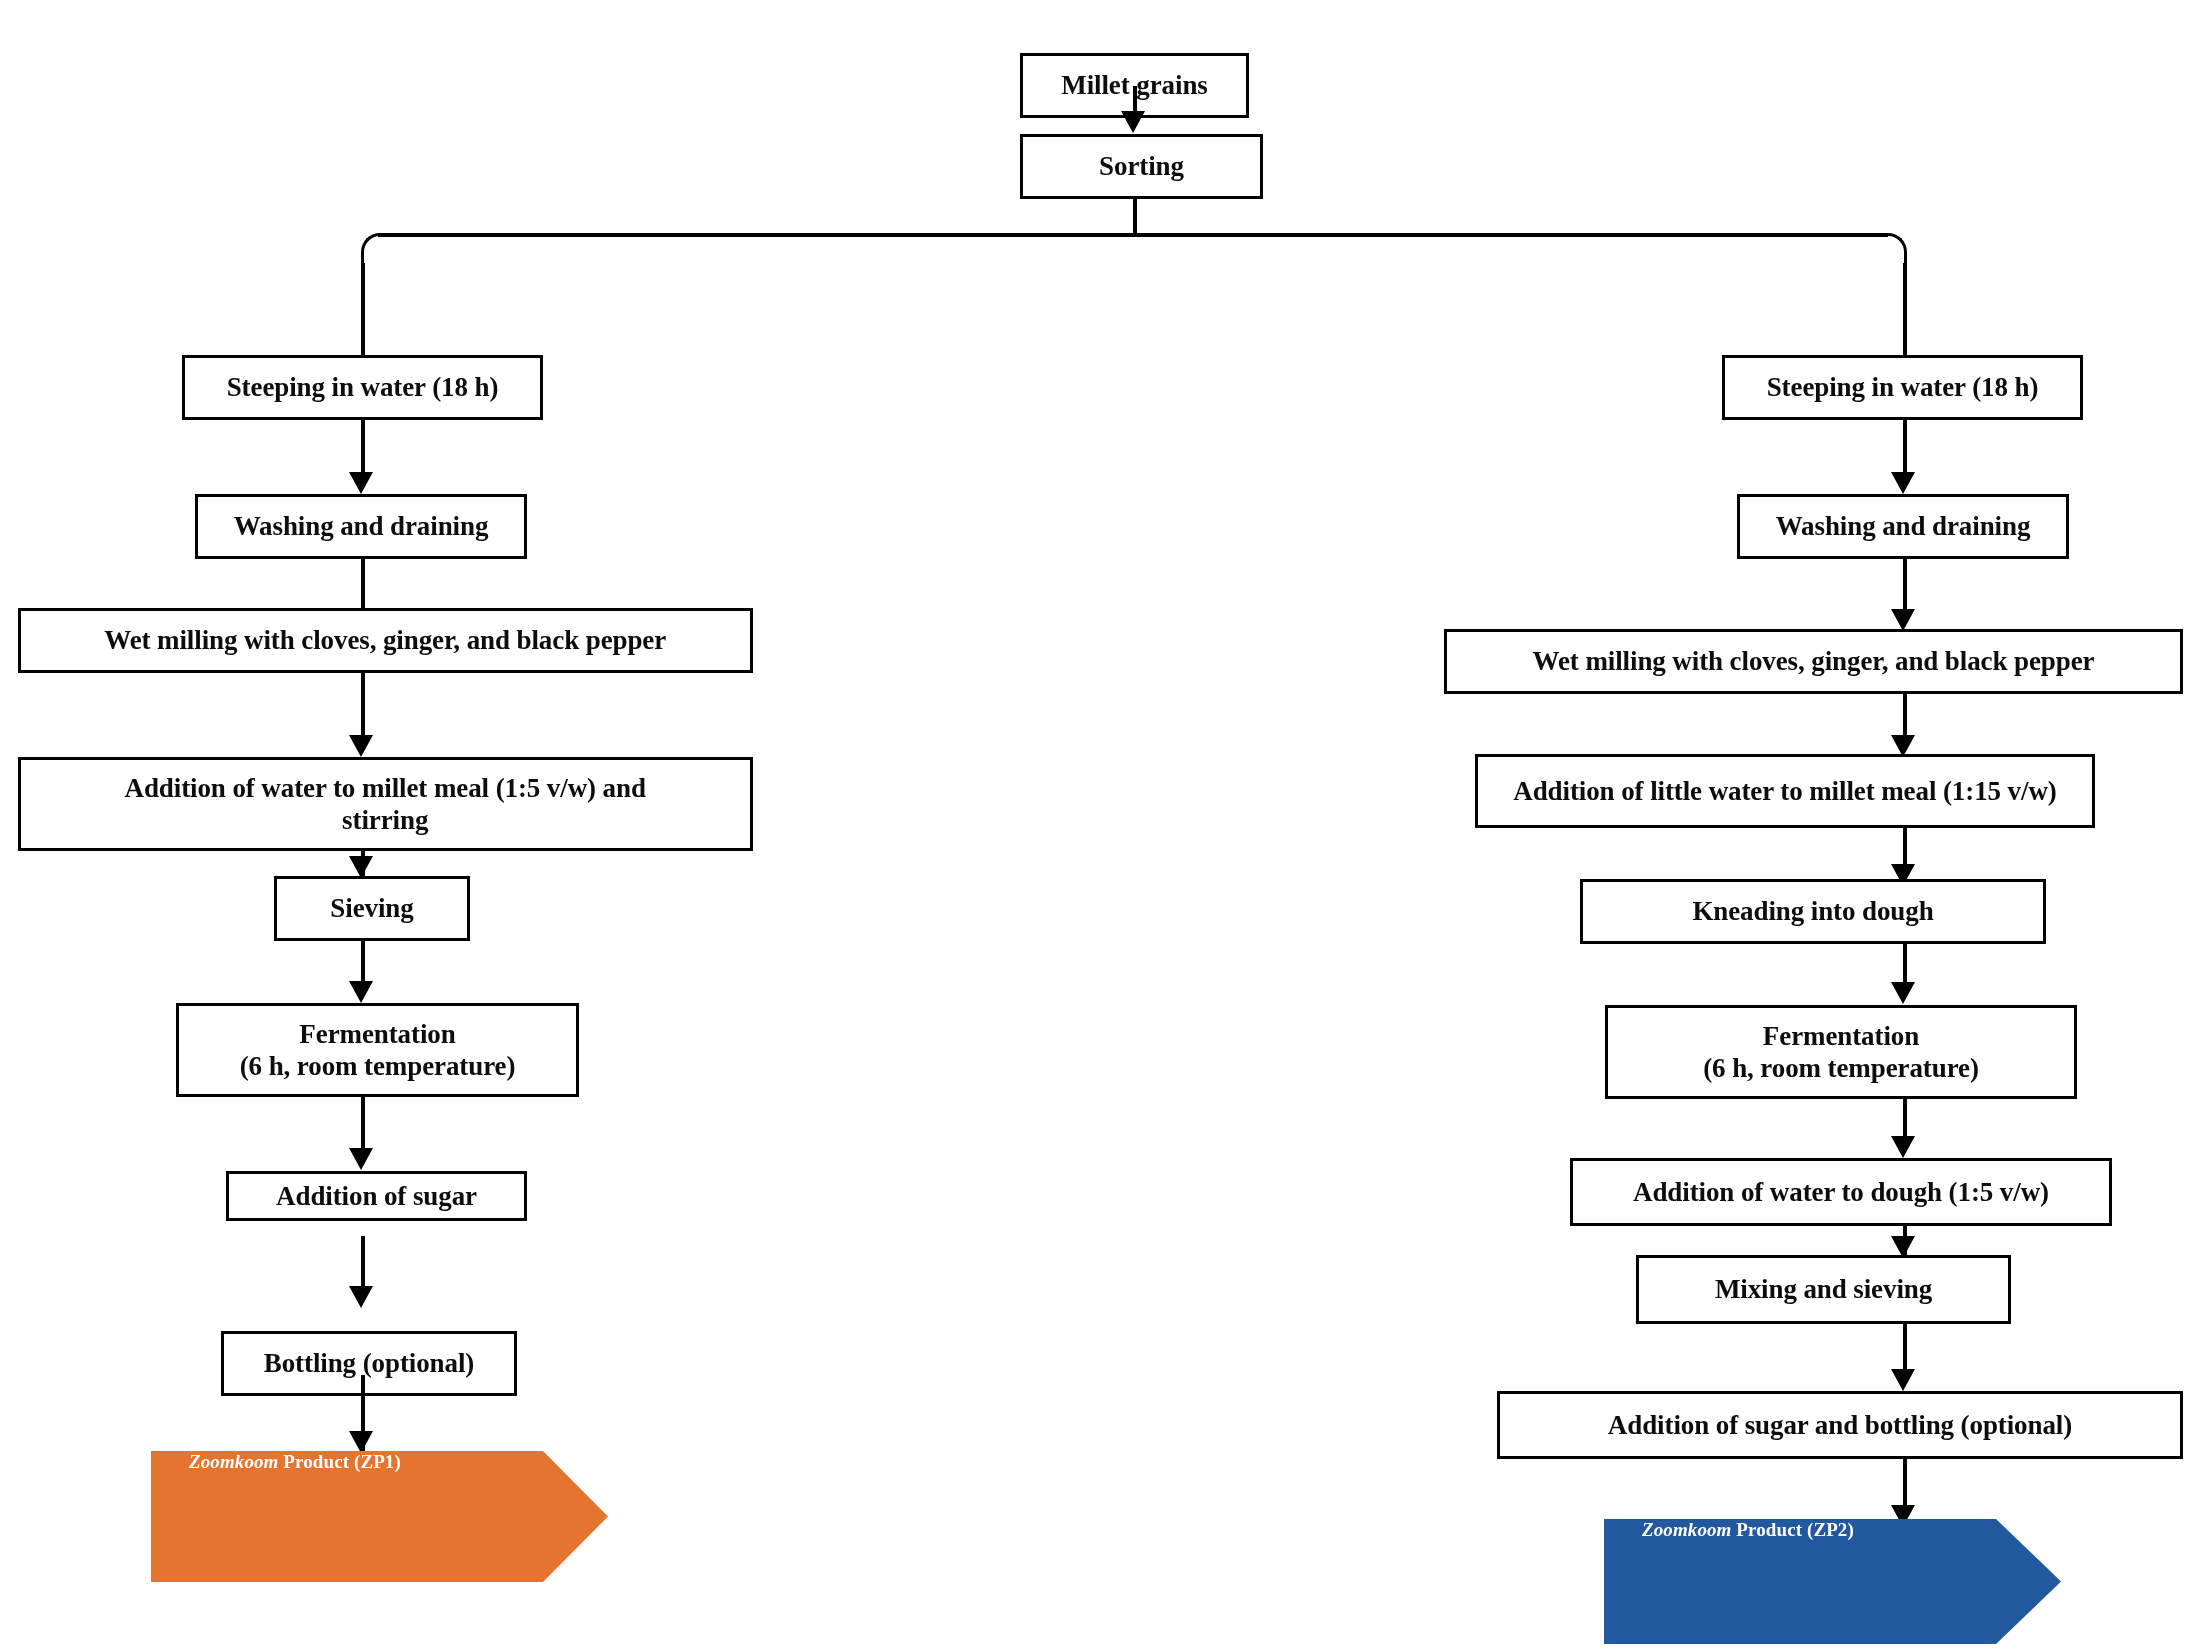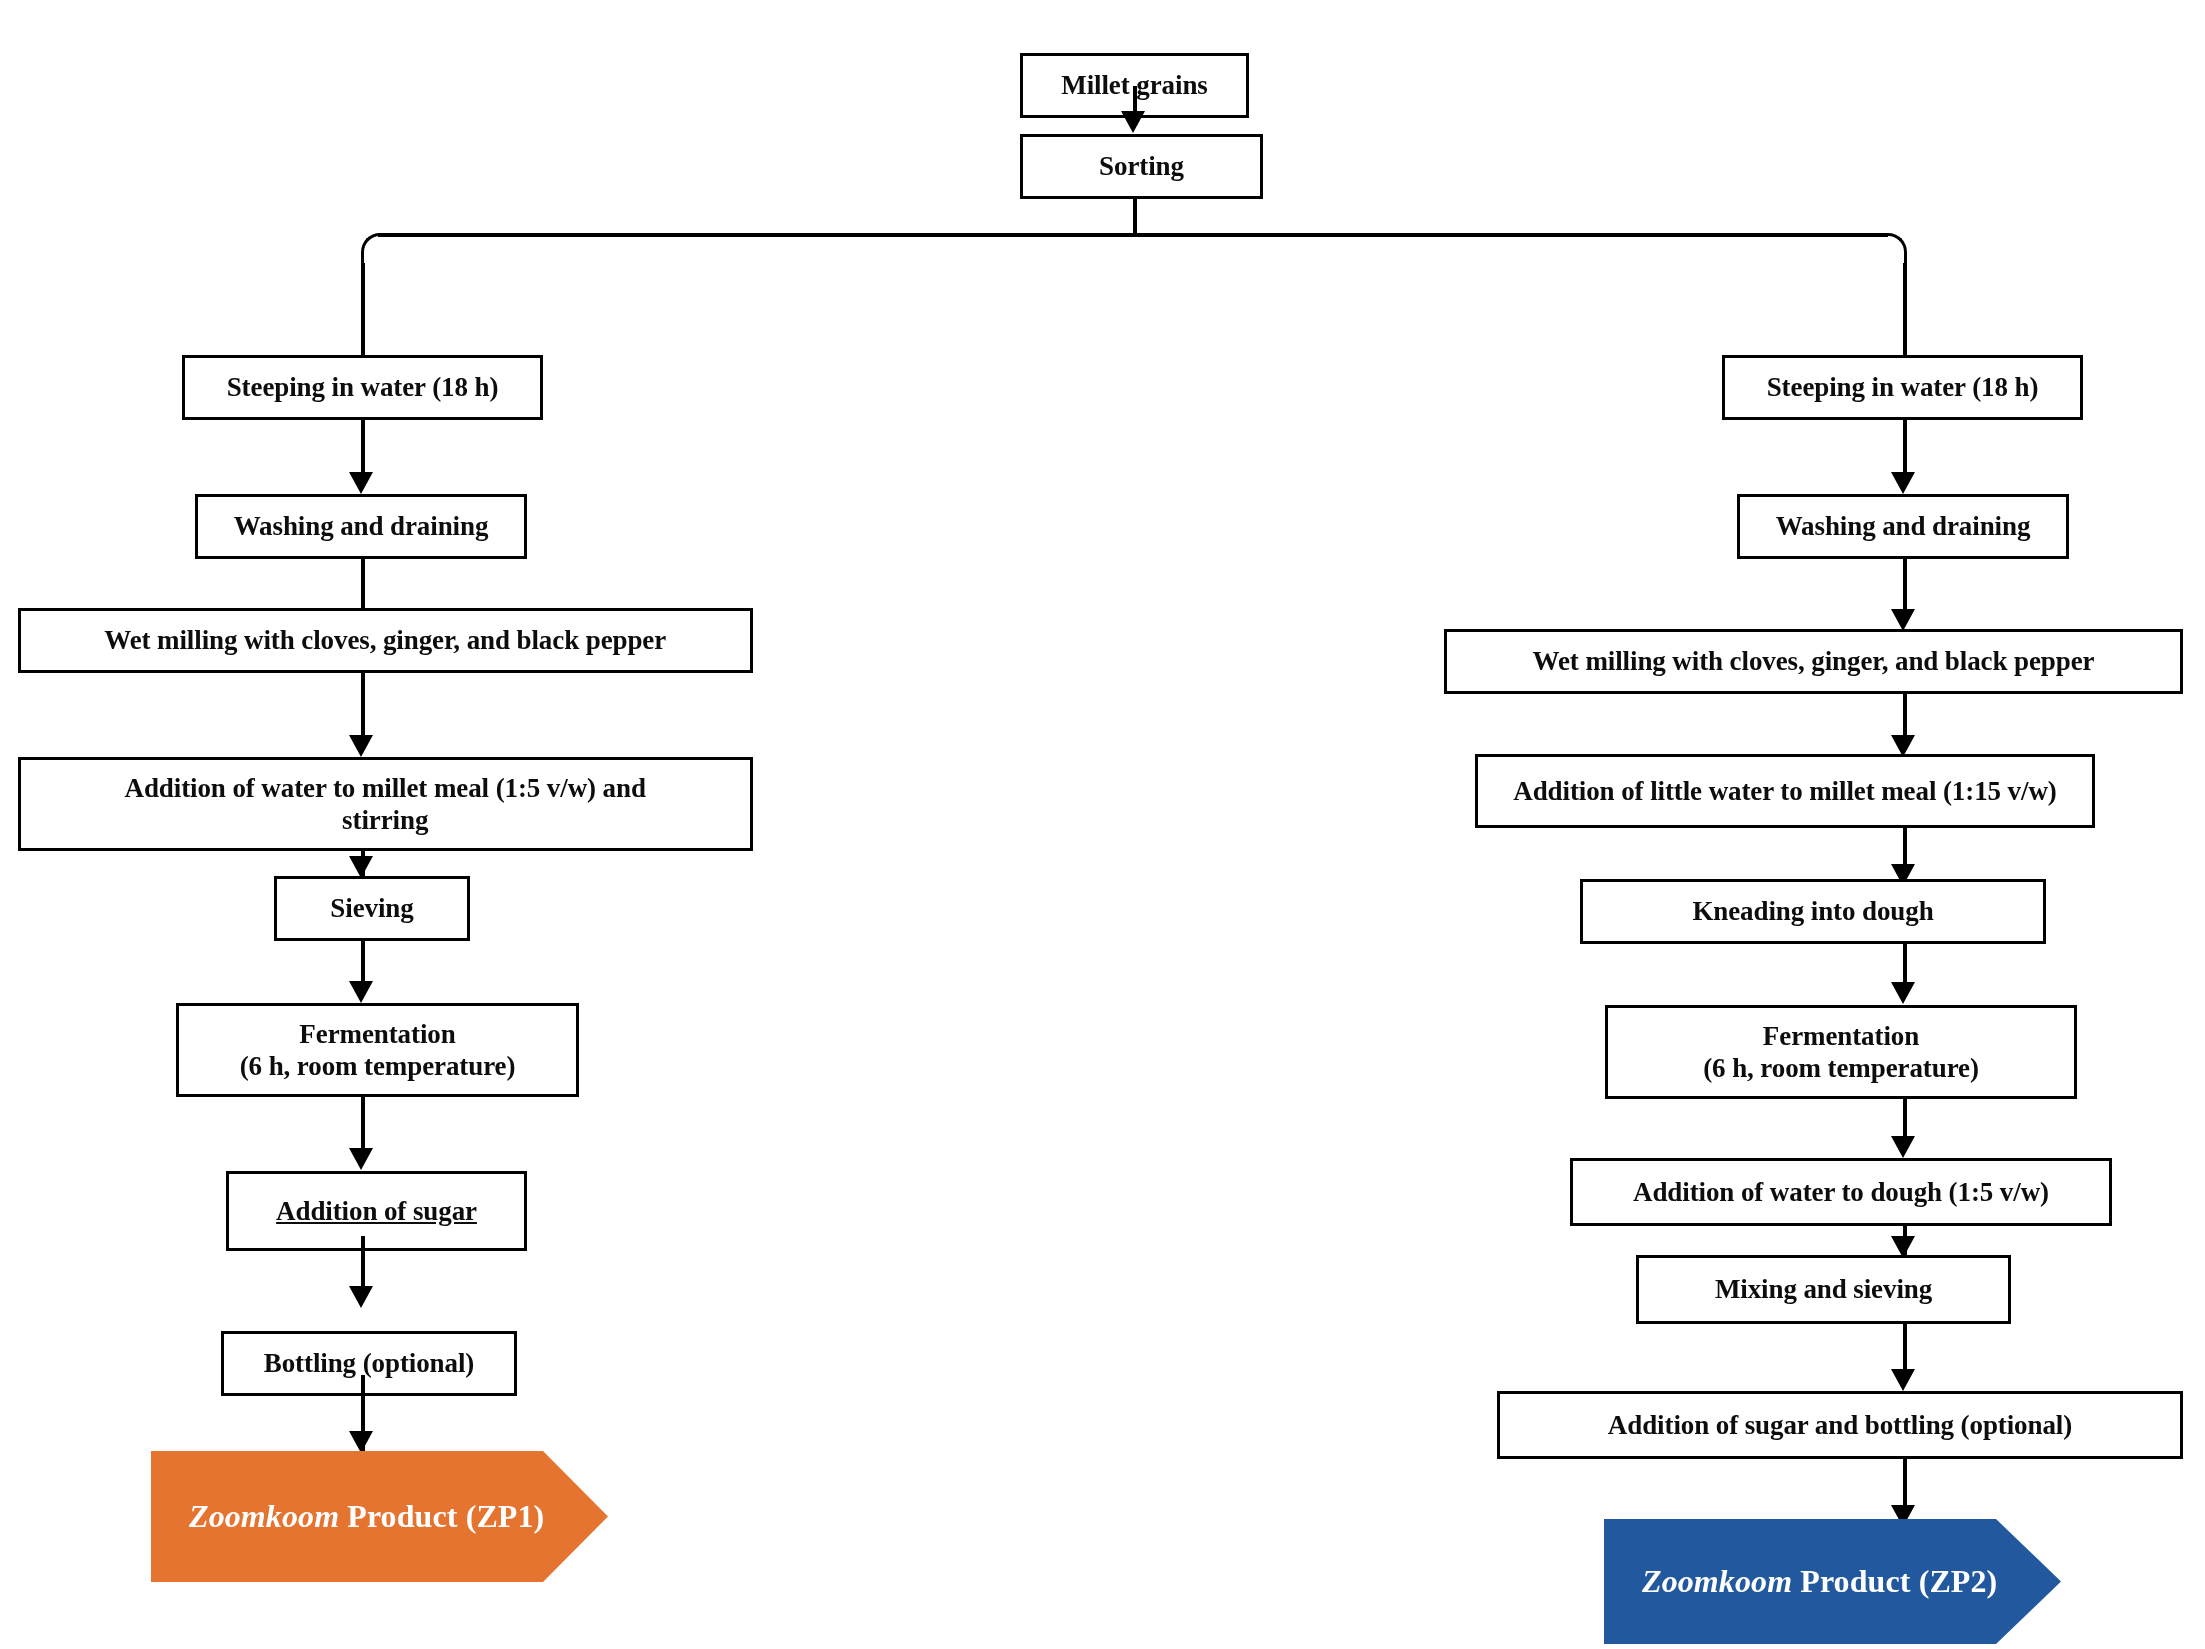--- a/index.html
+++ b/index.html
@@ -65,23 +65,23 @@
   }
   .elbow.right{
     border-left:none;border-bottom:none;
     border-top-right-radius:19px;
   }
 
   
   .banner{
     position:absolute;
     display:flex;
-    align-items:center;
+    align-items:flex-start;
     color:#ffffff;
-    font-size:32px;
+    font-size:19px;
     font-weight:bold;
     letter-spacing:0.1px;
     clip-path:polygon(0 0, calc(100% - 65px) 0, 100% 50%, calc(100% - 65px) 100%, 0 100%);
   }
   .banner .txt{padding-left:38px;white-space:nowrap;}
   .banner .it{font-style:italic;}
 </style>
 </head>
 <body>
 
@@ -136,21 +136,21 @@
   <div class="vline" style="left:361px;top:941px;height:50px;"></div>
   <div class="arrowhead" style="left:349px;top:981px;"></div>
 
   <div class="node two-line" style="left:176px;top:1003px;width:403px;height:94px;flex-direction:column;">
     <span class="ln">Fermentation</span>
     <span class="ln">(6 h, room temperature)</span>
   </div>
   <div class="vline" style="left:361px;top:1097px;height:60px;"></div>
   <div class="arrowhead" style="left:349px;top:1148px;"></div>
 
-  <div class="node" style="left:226px;top:1171px;width:301px;height:80px;text-decoration:underline;">
+  <div class="node" style="left:226px;top:1171px;width:301px;height:50px;">
     <span class="ln">Addition of sugar</span>
   </div>
   <div class="vline" style="left:361px;top:1236px;height:60px;"></div>
   <div class="arrowhead" style="left:349px;top:1286px;"></div>
 
   <div class="node" style="left:221px;top:1310px;width:296px;height:65px;margin-top:21px;">
     <span class="ln">Bottling (optional)</span>
   </div>
   <div class="vline" style="left:361px;top:1375px;height:77px;"></div>
   <div class="arrowhead" style="left:349px;top:1431px;"></div>

